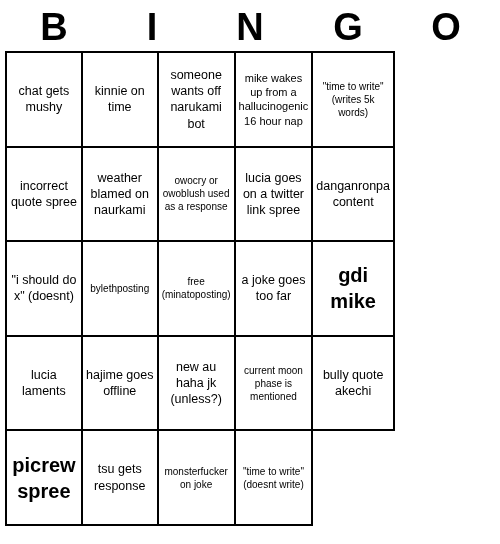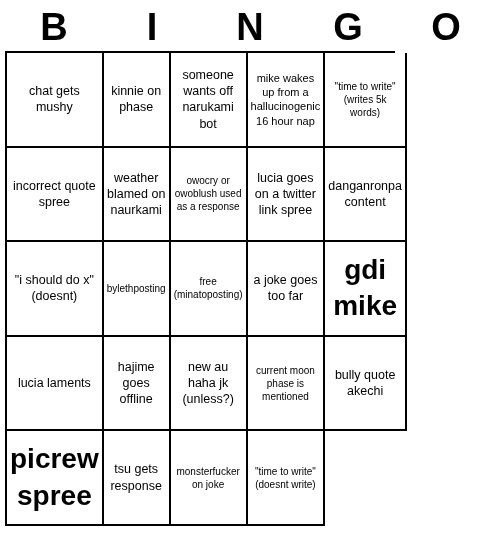--- a/index.html
+++ b/index.html
@@ -46,21 +46,21 @@
       align-items: center;
       justify-content: center;
       text-align: center;
       padding: 3px;
       font-size: 12.5px;
       line-height: 1.3;
       color: #000;
       background: #fff;
     }
     .bingo-cell.large-text {
-      font-size: 28px;
+      font-size: 20px;
       font-weight: bold;
     }
     .bingo-cell.small-text {
       font-size: 10px;
     }
     .bingo-cell.xsmall-text {
       font-size: 11px;
     }
   </style>
 </head>
@@ -69,21 +69,21 @@
 <div id="bingo-card">
   <div id="bingo-header">
   <div class="bingo-letter">B</div>
       <div class="bingo-letter">I</div>
       <div class="bingo-letter">N</div>
       <div class="bingo-letter">G</div>
       <div class="bingo-letter">O</div>
     </div>
   <div id="bingo-grid">
   <div class="bingo-cell">chat gets mushy</div>
-      <div class="bingo-cell">kinnie on phase</div>
+      <div class="bingo-cell">kinnie on time</div>
       <div class="bingo-cell">someone wants off narukami bot</div>
       <div class="bingo-cell xsmall-text">mike wakes up from a hallucinogenic 16 hour nap</div>
       <div class="bingo-cell small-text">"time to write" (writes 5k words)</div>
       <div class="bingo-cell">incorrect quote spree</div>
       <div class="bingo-cell">weather blamed on naurkami</div>
       <div class="bingo-cell small-text">owocry or owoblush used as a response</div>
       <div class="bingo-cell">lucia goes on a twitter link spree</div>
       <div class="bingo-cell">danganronpa content</div>
       <div class="bingo-cell">"i should do x" (doesnt)</div>
       <div class="bingo-cell small-text">bylethposting</div>

